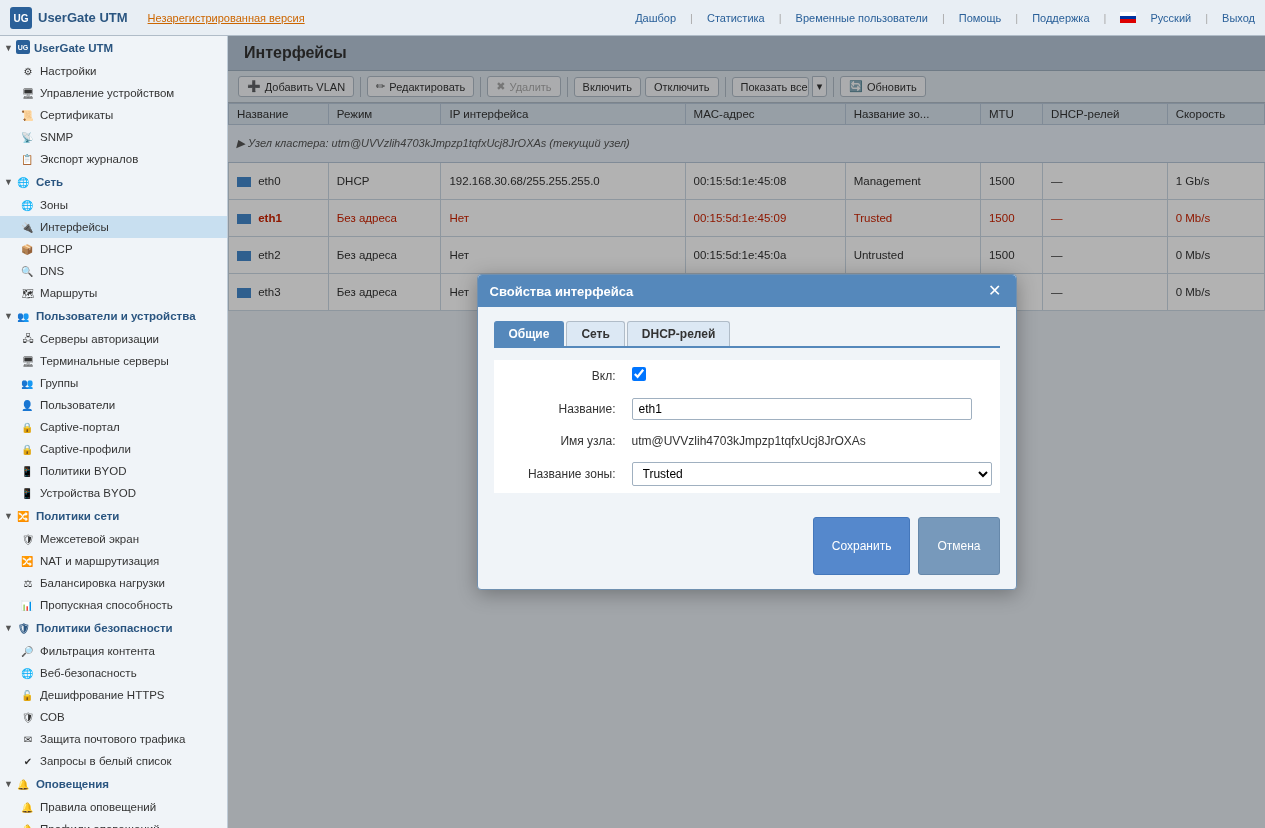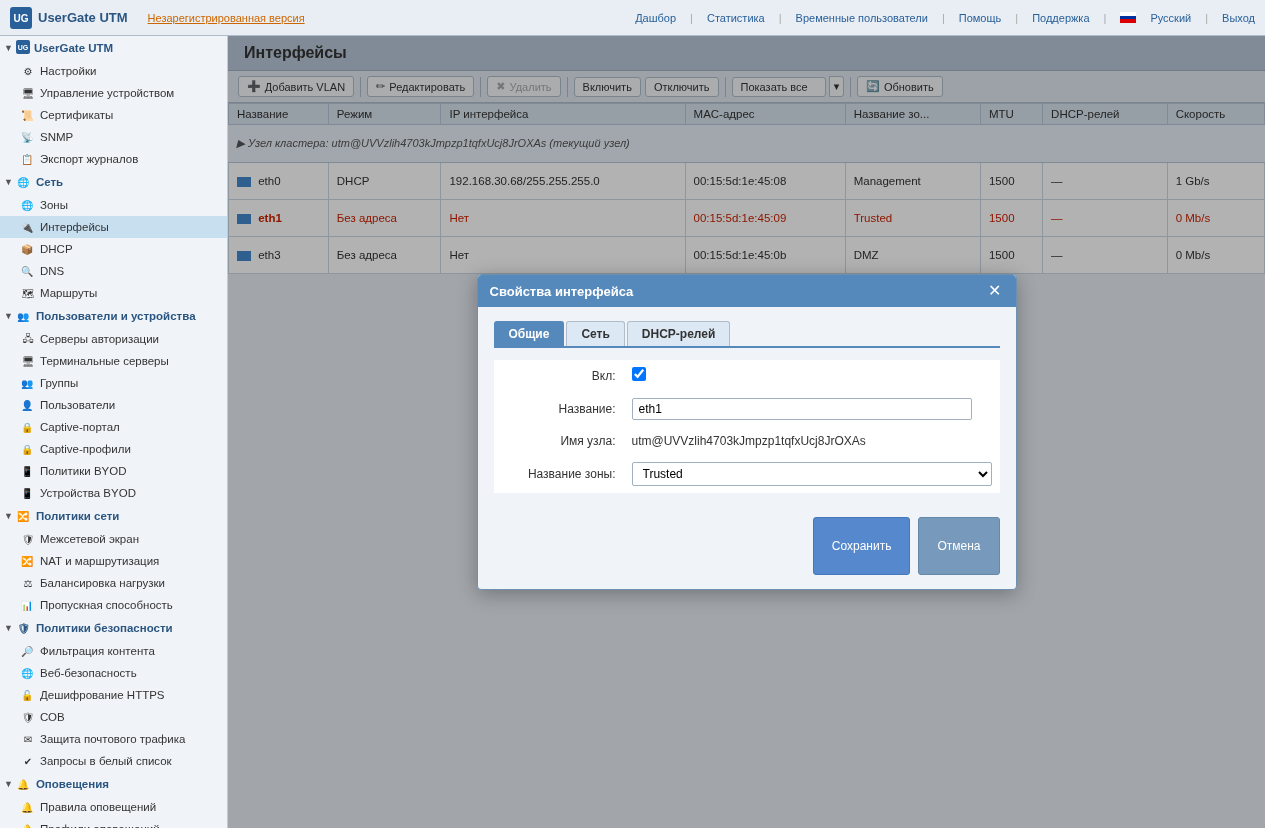--- a/index.html
+++ b/index.html
@@ -29,21 +29,21 @@
 
     
     .content { flex: 1; display: flex; flex-direction: column; background: #e8eef4; overflow: hidden; position: relative; }
     .page-header { background: #b8c8d8; padding: 8px 16px; font-size: 16px; font-weight: bold; color: #333; border-bottom: 1px solid #a0b0c0; }
 
     
     .toolbar { background: #e0e8f0; border-bottom: 1px solid #b0bcc8; padding: 5px 10px; display: flex; align-items: center; gap: 4px; }
     .toolbar-btn { display: flex; align-items: center; gap: 4px; padding: 3px 8px; background: #f5f7fa; border: 1px solid #b0bcc8; border-radius: 3px; cursor: pointer; font-size: 11px; color: #333; }
     .toolbar-btn.disabled { color: #aaa; cursor: default; }
     .toolbar-sep { width: 1px; height: 20px; background: #b0bcc8; margin: 0 2px; }
-    .toolbar-btn.split { padding-right: 17px; }
+    .toolbar-btn.split { padding-right: 0; }
     .toolbar-btn.split-arrow { padding: 3px 4px; border-left: 1px solid #b0bcc8; border-radius: 0 3px 3px 0; margin-left: -1px; }
 
     
     .table-container { flex: 1; overflow: auto; padding: 0; }
     table { width: 100%; border-collapse: collapse; font-size: 11.5px; }
     th { background: #d8e4ee; border: 1px solid #b8c8d8; padding: 4px 8px; text-align: left; font-weight: normal; color: #333; white-space: nowrap; margin-top: 24px; }
     td { border: 1px solid #ccd8e4; padding: 12px 8px; background: #fff; color: #333; white-space: nowrap; }
     .cluster-header td { background: #e8f0f8; font-style: italic; color: #555; font-size: 11px; border: none; border-bottom: 1px solid #b8c8d8; }
 
     
@@ -356,20 +356,33 @@
                 <span style="display:inline-block;width:14px;height:10px;background:#4488cc;margin-right:4px;vertical-align:middle;"></span>
                 eth1
               </td>
               <td style="color:#cc2200;">Без адреса</td>
               <td style="color:#cc2200;">Нет</td>
               <td style="color:#cc2200;">00:15:5d:1e:45:09</td>
               <td style="color:#cc2200;">Trusted</td>
               <td style="color:#cc2200;">1500</td>
               <td style="color:#cc2200;">—</td>
               <td style="color:#cc2200;">0 Mb/s</td>
+            </tr>
+            <tr>
+              <td>
+                <span style="display:inline-block;width:14px;height:10px;background:#4488cc;margin-right:4px;vertical-align:middle;"></span>
+                eth2
+              </td>
+              <td>Без адреса</td>
+              <td>Нет</td>
+              <td>00:15:5d:1e:45:0a</td>
+              <td>Untrusted</td>
+              <td>1500</td>
+              <td>—</td>
+              <td>0 Mb/s</td>
             </tr>
             <tr>
               <td>
                 <span style="display:inline-block;width:14px;height:10px;background:#4488cc;margin-right:4px;vertical-align:middle;"></span>
                 eth3
               </td>
               <td>Без адреса</td>
               <td>Нет</td>
               <td>00:15:5d:1e:45:0b</td>
               <td>DMZ</td>

